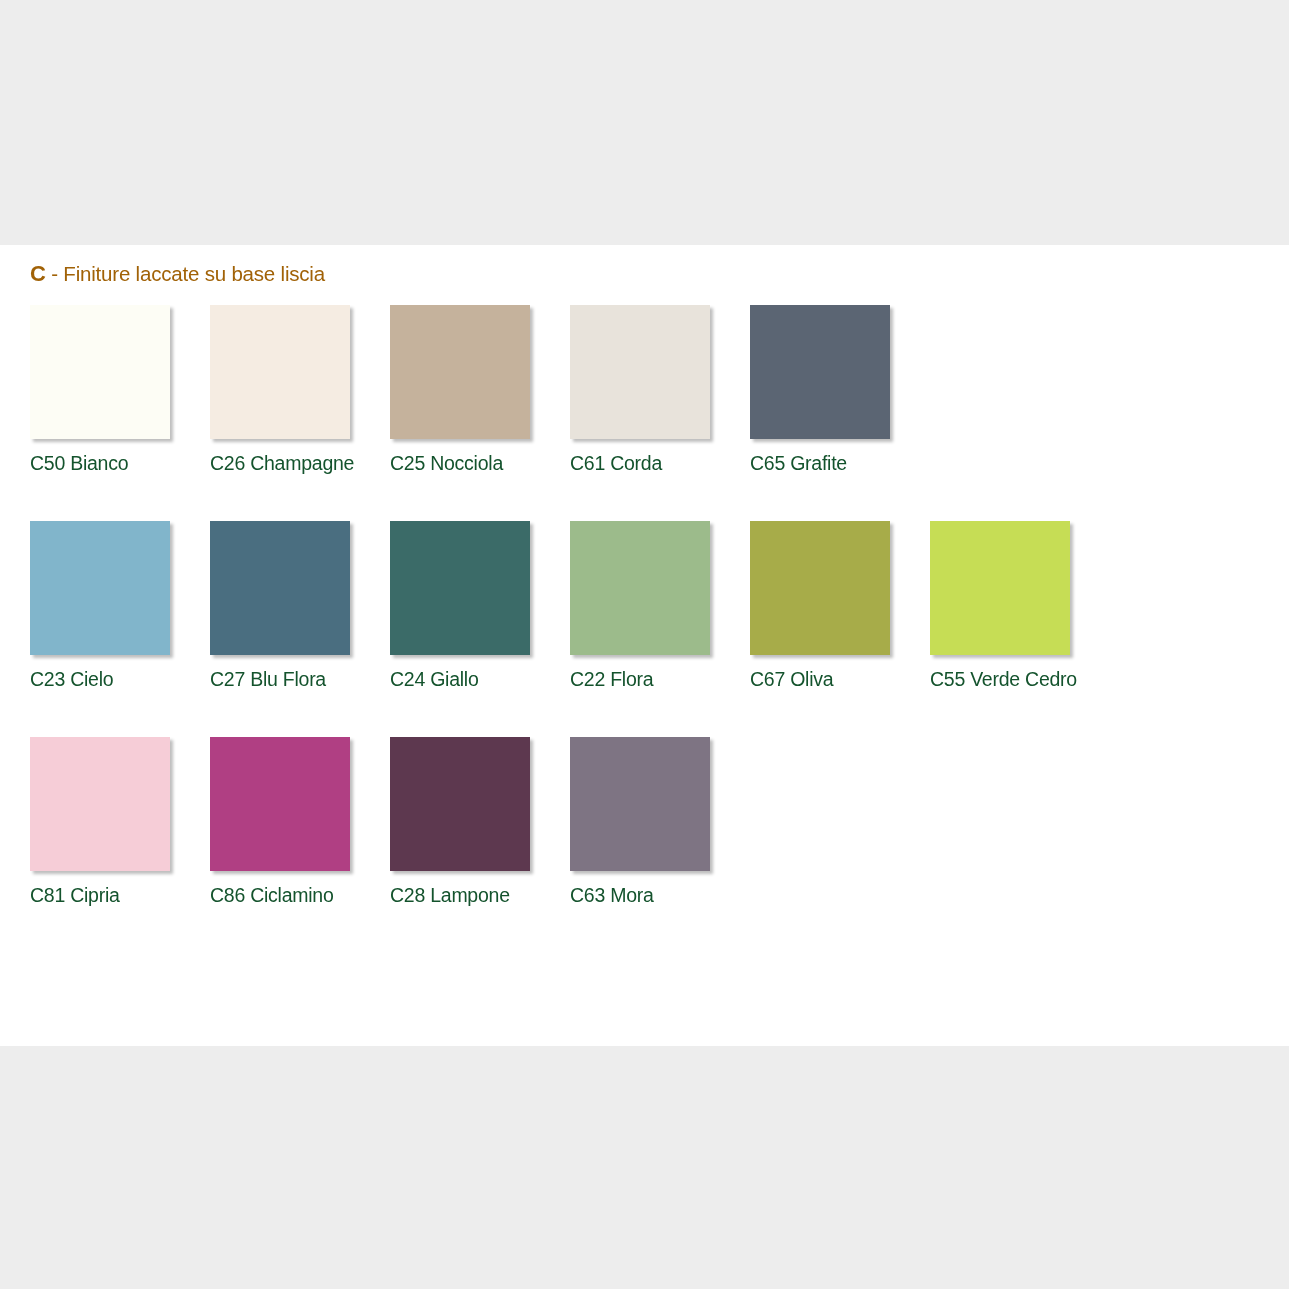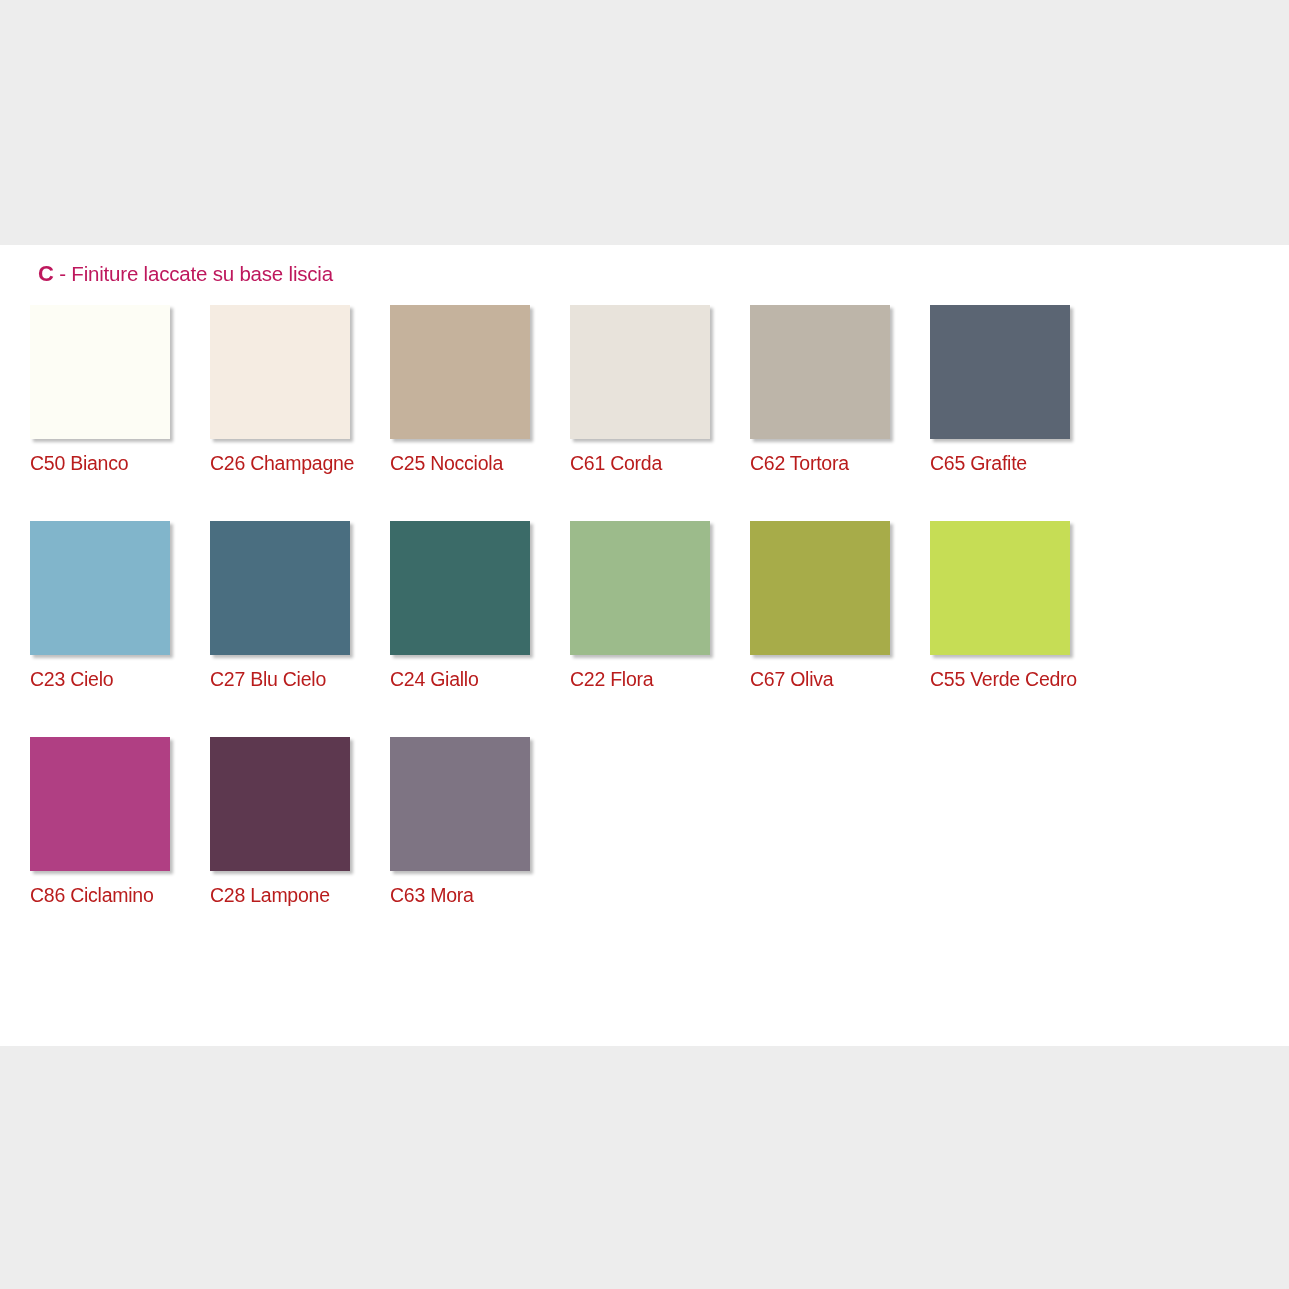--- a/index.html
+++ b/index.html
@@ -27,24 +27,23 @@
     width: 1289px;
     height: 801px;
     background: #ffffff;
   }
 
   .section-header {
     position: absolute;
     left: 30px;
     top: 261px;
     font-size: 20.5px;
-    color: #be185d;
+    color: #a16207;
     letter-spacing: -0.2px;
     white-space: nowrap;
-    margin-left: 8px;
   }
   .section-header .code-letter {
     font-weight: bold;
     font-size: 22px;
   }
   .section-header .sep {
     font-weight: normal;
   }
   .section-header .section-title {
     font-weight: normal;
@@ -70,21 +69,21 @@
 
   .swatch-chip {
     width: 140px;
     height: 134px;
     box-shadow: 3px 3px 3px rgba(0,0,0,0.26);
   }
 
   .swatch-label {
     margin-top: 14px;
     font-size: 19.5px;
-    color: #b91c1c;
+    color: #14532d;
     letter-spacing: -0.25px;
     white-space: nowrap;
     line-height: 1.1;
   }
 </style>
 </head>
 <body>
 
 <div class="page-backdrop"></div>
 <div class="page-sheet"></div>
@@ -107,56 +106,56 @@
       </div>
       <div class="swatch-cell">
         <div class="swatch-chip" style="background: rgb(197, 178, 156);"></div>
         <div class="swatch-label">C25 Nocciola</div>
       </div>
       <div class="swatch-cell">
         <div class="swatch-chip" style="background: rgb(232, 227, 219);"></div>
         <div class="swatch-label">C61 Corda</div>
       </div>
       <div class="swatch-cell">
-        <div class="swatch-chip" style="background: rgb(189, 181, 169);"></div>
-        <div class="swatch-label">C62 Tortora</div>
-      </div>
-      <div class="swatch-cell">
         <div class="swatch-chip" style="background: rgb(91, 101, 115);"></div>
         <div class="swatch-label">C65 Grafite</div>
       </div>
     </div>
     <div class="swatch-row">
       <div class="swatch-cell">
         <div class="swatch-chip" style="background: rgb(129, 181, 203);"></div>
         <div class="swatch-label">C23 Cielo</div>
       </div>
       <div class="swatch-cell">
         <div class="swatch-chip" style="background: rgb(74, 110, 128);"></div>
-        <div class="swatch-label">C27 Blu Cielo</div>
+        <div class="swatch-label">C27 Blu Flora</div>
       </div>
       <div class="swatch-cell">
         <div class="swatch-chip" style="background: rgb(59, 107, 104);"></div>
         <div class="swatch-label">C24 Giallo</div>
       </div>
       <div class="swatch-cell">
         <div class="swatch-chip" style="background: rgb(156, 187, 139);"></div>
         <div class="swatch-label">C22 Flora</div>
       </div>
       <div class="swatch-cell">
         <div class="swatch-chip" style="background: rgb(167, 172, 73);"></div>
         <div class="swatch-label">C67 Oliva</div>
       </div>
       <div class="swatch-cell">
         <div class="swatch-chip" style="background: rgb(198, 221, 85);"></div>
         <div class="swatch-label">C55 Verde Cedro</div>
       </div>
     </div>
     <div class="swatch-row">
       <div class="swatch-cell">
+        <div class="swatch-chip" style="background: rgb(246, 205, 215);"></div>
+        <div class="swatch-label">C81 Cipria</div>
+      </div>
+      <div class="swatch-cell">
         <div class="swatch-chip" style="background: rgb(176, 63, 131);"></div>
         <div class="swatch-label">C86 Ciclamino</div>
       </div>
       <div class="swatch-cell">
         <div class="swatch-chip" style="background: rgb(93, 56, 79);"></div>
         <div class="swatch-label">C28 Lampone</div>
       </div>
       <div class="swatch-cell">
         <div class="swatch-chip" style="background: rgb(126, 116, 131);"></div>
         <div class="swatch-label">C63 Mora</div>

